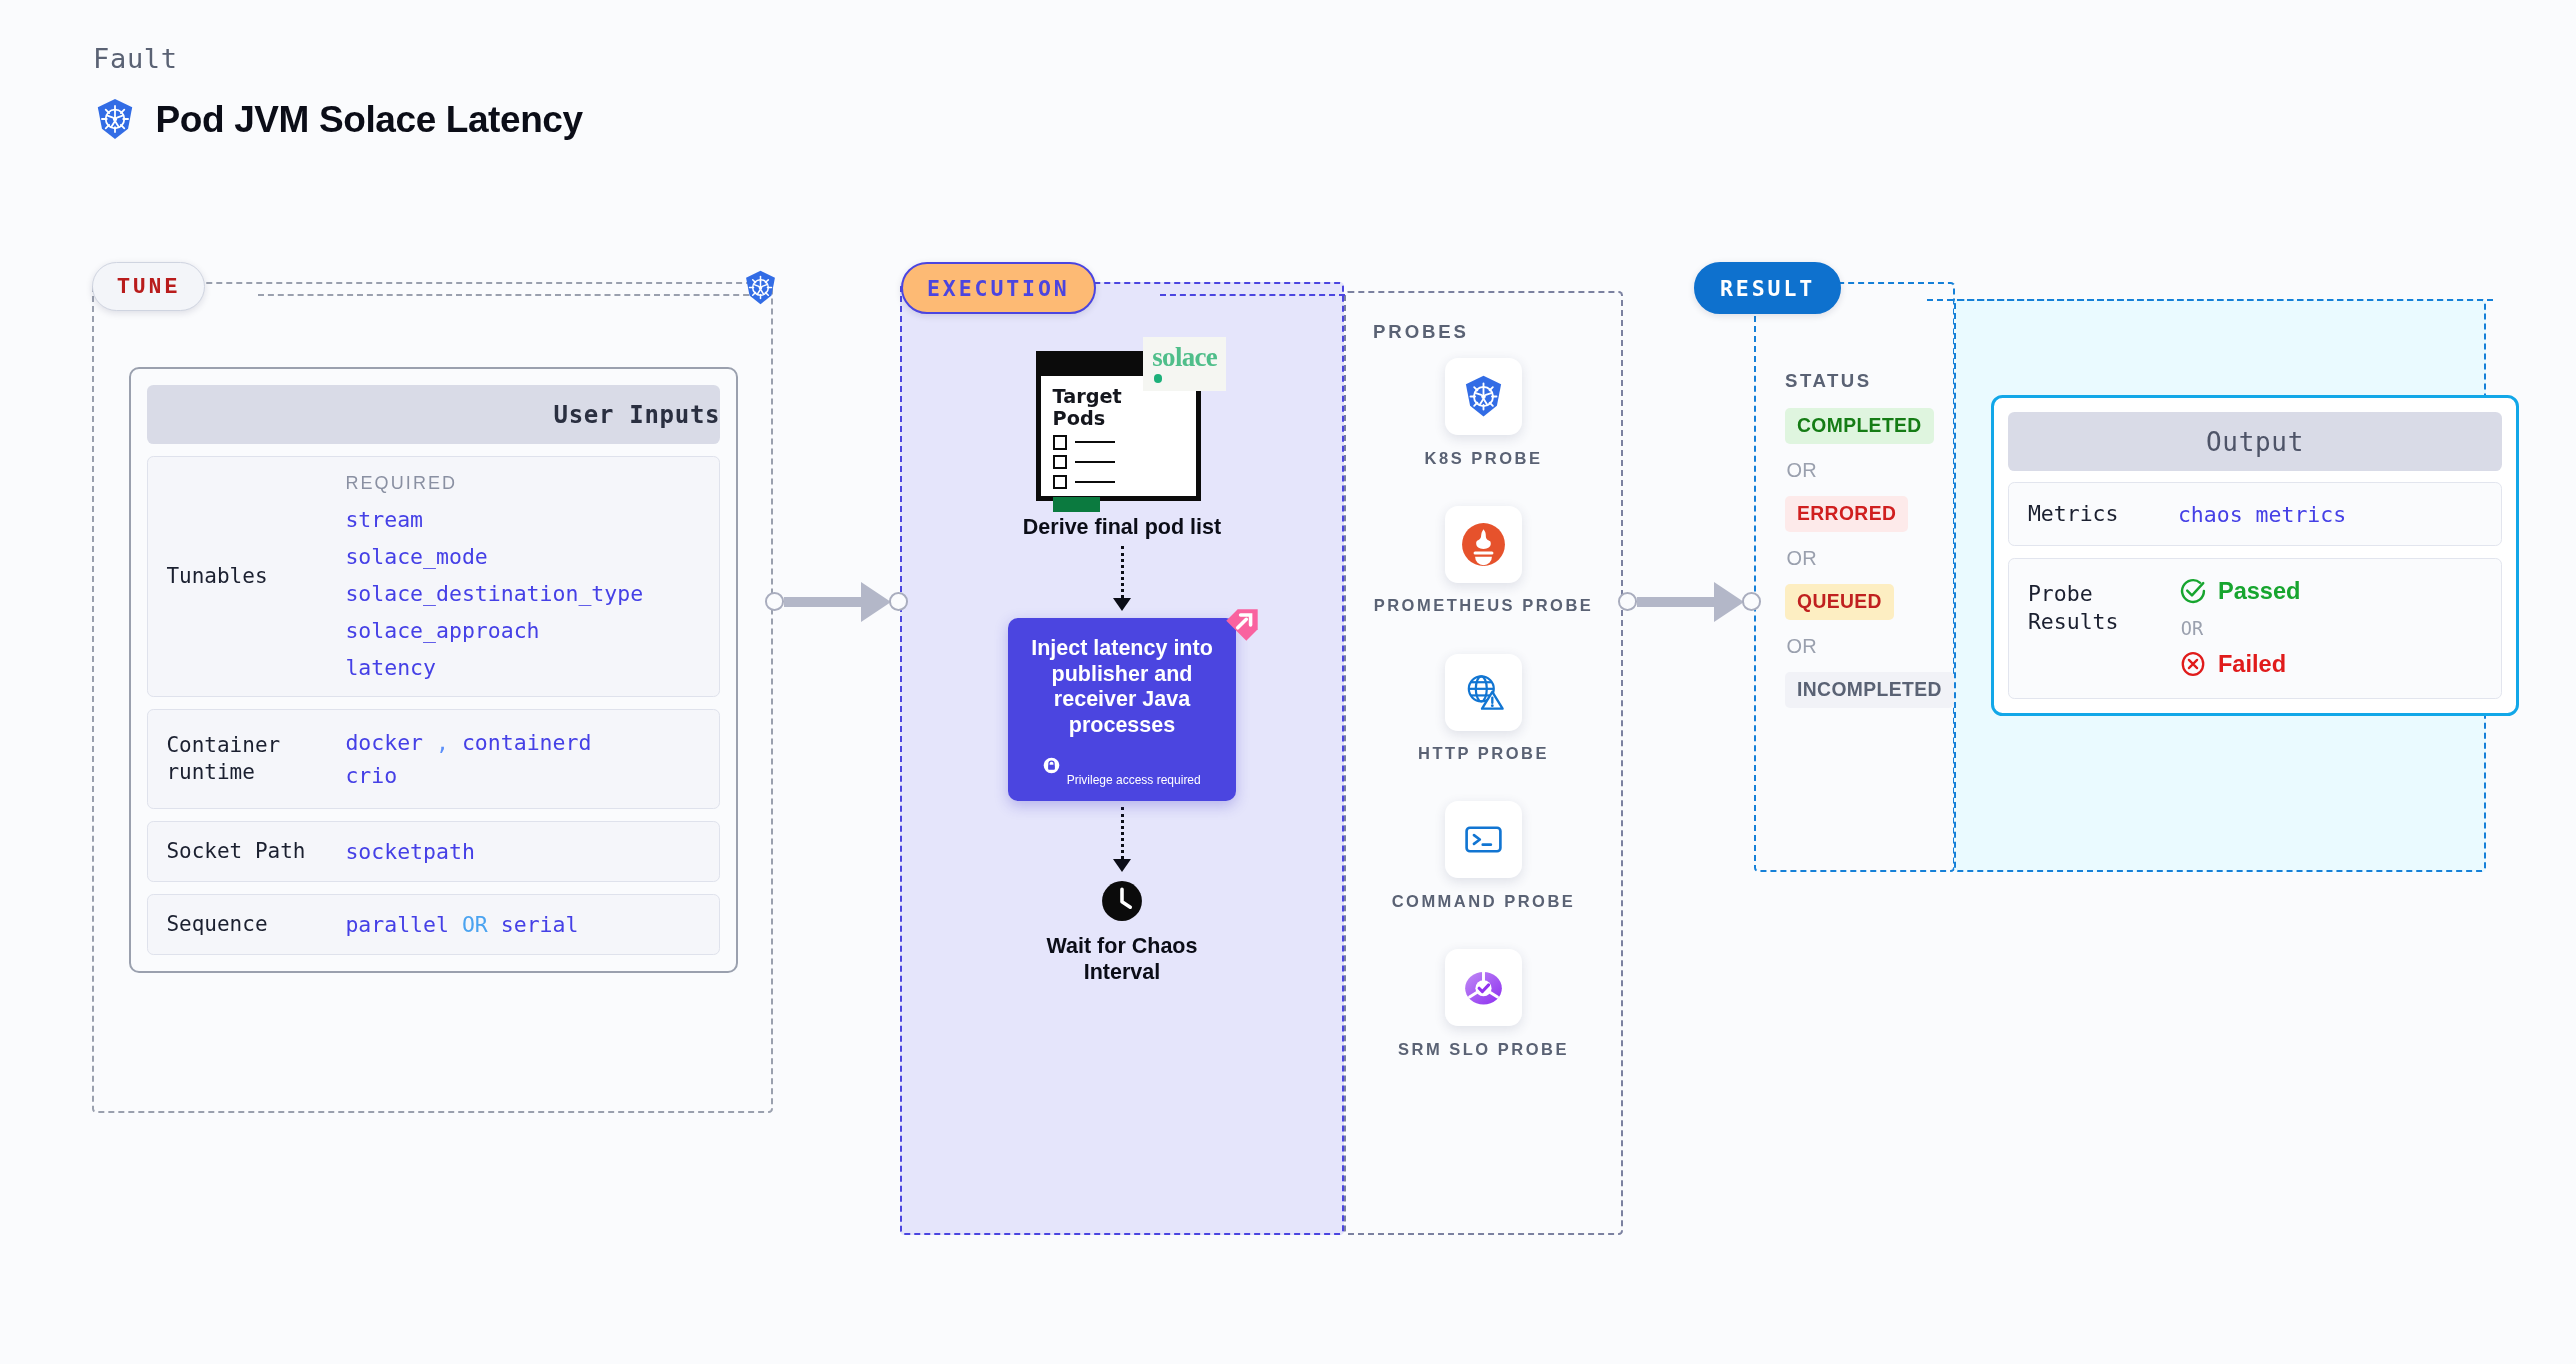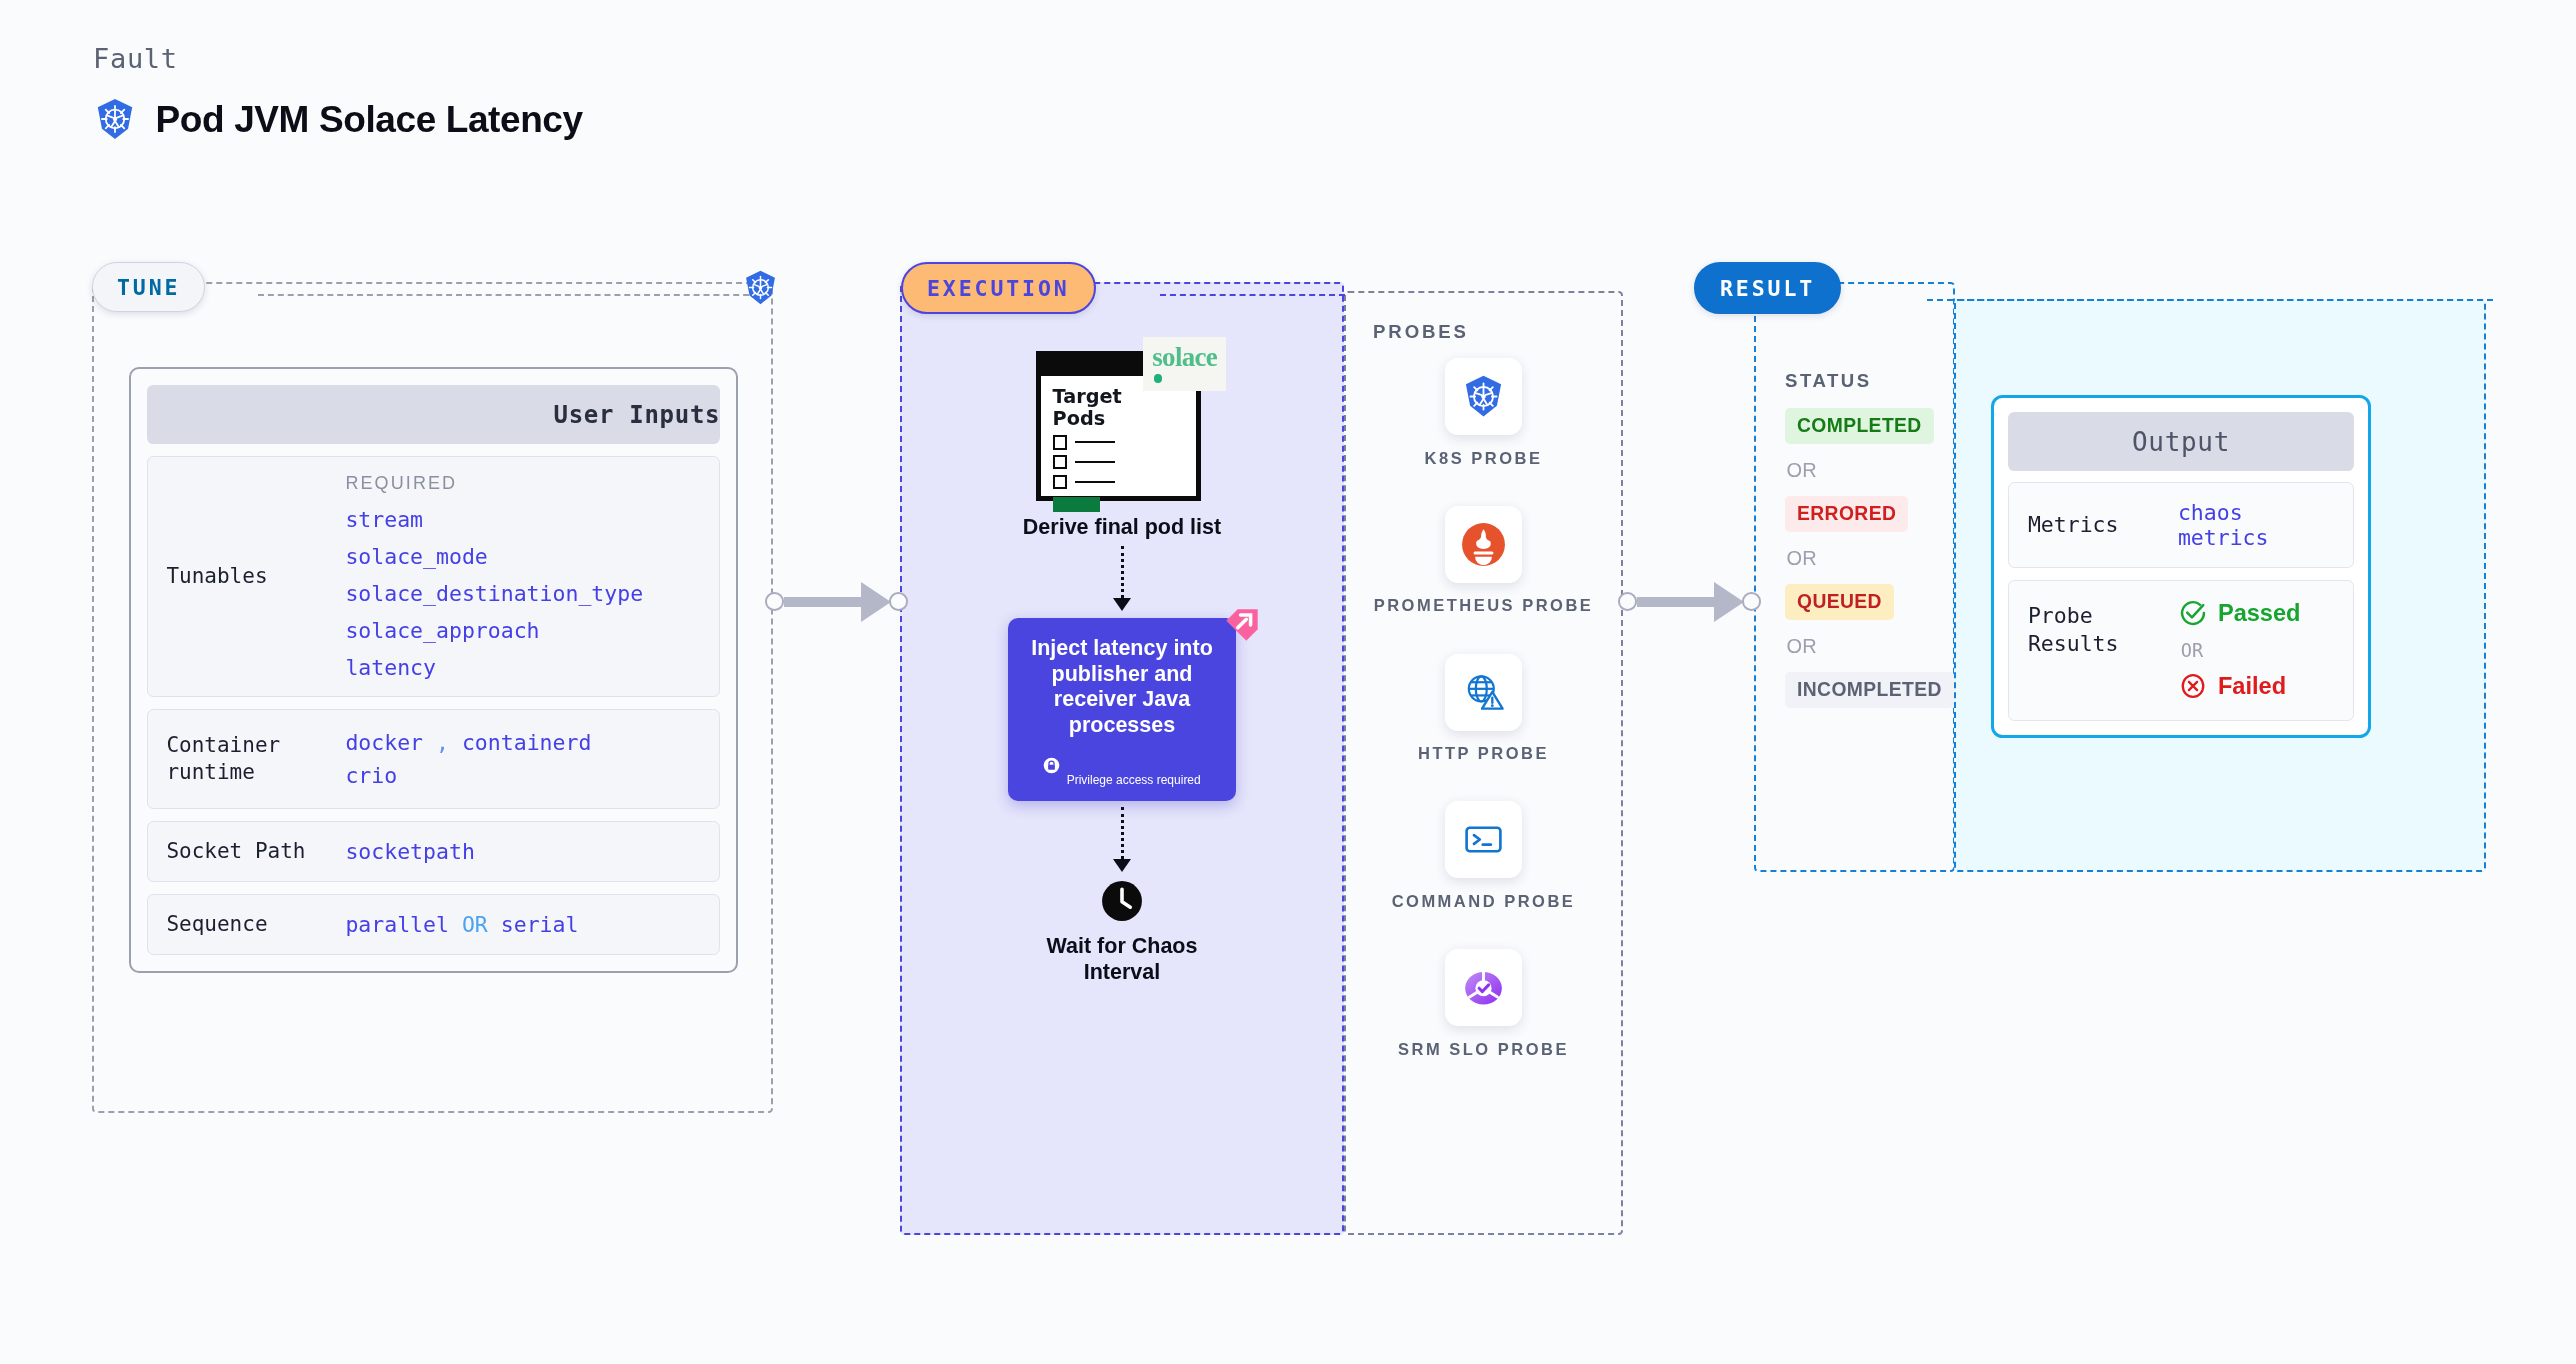--- a/index.html
+++ b/index.html
@@ -22,21 +22,21 @@
   
   .pill {
     position: absolute; z-index: 6;
     border-radius: 716px;
     padding: 11.5px 24px;
     font-family: "DejaVu Sans Mono", monospace;
     font-size: 21.5px; font-weight: 700; letter-spacing: 2.9px;
     box-shadow: 0 2.1px 7.2px rgba(20,25,60,.13);
     white-space: nowrap;
   }
-  #tune-pill { background: #f3f5f9; border: 1.4px solid #cfd4e0; color: #0369a1; left: 92px; top: 262px; }
+  #tune-pill { background: #f3f5f9; border: 1.4px solid #cfd4e0; color: #b91c1c; left: 92px; top: 262px; font-family: Liberation Mono, monospace; }
   #execution-pill { background: #fdba74; border: 2.1px solid #4b45e0; color: #4b45e0; left: 901px; top: 262px; }
   #result-pill { background: #0e71ce; border: 2.1px solid #0e71ce; color: #ffffff; left: 1694px; top: 262px; }
 
   
   .region { position: absolute; }
 
   #tune-region {
     left: 92px; top: 282px; width: 681px; height: 831px;
     border: 2.1px dashed #9aa0ae; border-radius: 4.3px;
     background: #fafbfd;
@@ -197,21 +197,21 @@
     font-size: 18.6px; color: #5a6274; letter-spacing: 2.5px; font-weight: 700;
   }
   #status-list { position: absolute; left: 1785px; top: 408px; display: flex; flex-direction: column; align-items: flex-start; }
   .status-badge {
     border-radius: 5px; padding: 7.2px 12px; font-size: 19.3px; font-weight: 700; letter-spacing: 0.4px;
   }
   .or-text { font-size: 20px; color: #9aa0ae; margin: 14.3px 0 14.3px 1.4px; letter-spacing: 0.4px; }
 
   
   #output-card {
-    position: absolute; left: 1991px; top: 395px; width: 380px;
+    position: absolute; left: 1991px; top: 395px; width: 528px;
     background: #ffffff; border: 3.6px solid #12a7e8; border-radius: 11.5px;
     padding: 14.3px; display: flex; flex-direction: column; gap: 11.5px;
   }
   #output-title {
     background: #d9dbe7; border-radius: 6.4px; text-align: center;
     font-family: "DejaVu Sans Mono", monospace; font-size: 26px; color: #4e5468;
     padding: 14.3px 0; letter-spacing: 0.7px;
   }
   .out-box { border: 1.4px solid #e2e5ee; border-radius: 6.4px; background: #fafbfd; display: flex; padding: 17px 18.6px; align-items: center; }
   .out-key { font-family: "DejaVu Sans Mono", monospace; font-size: 21.5px; color: #1b2030; width: 150px; flex: 0 0 150px; line-height: 1.3; }

